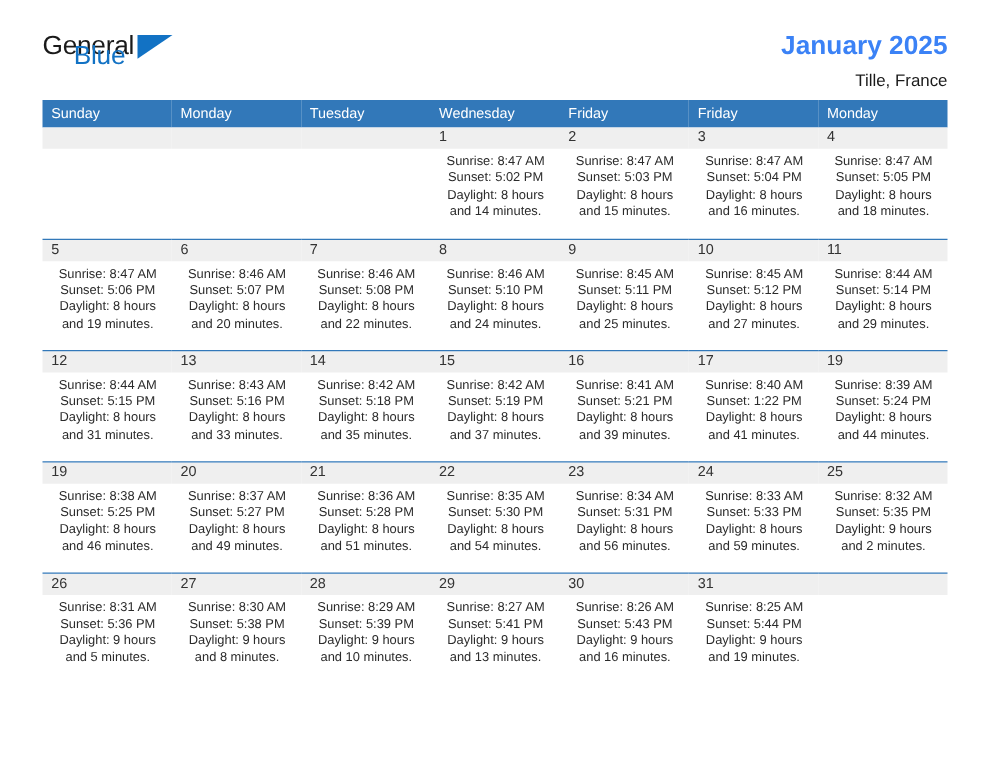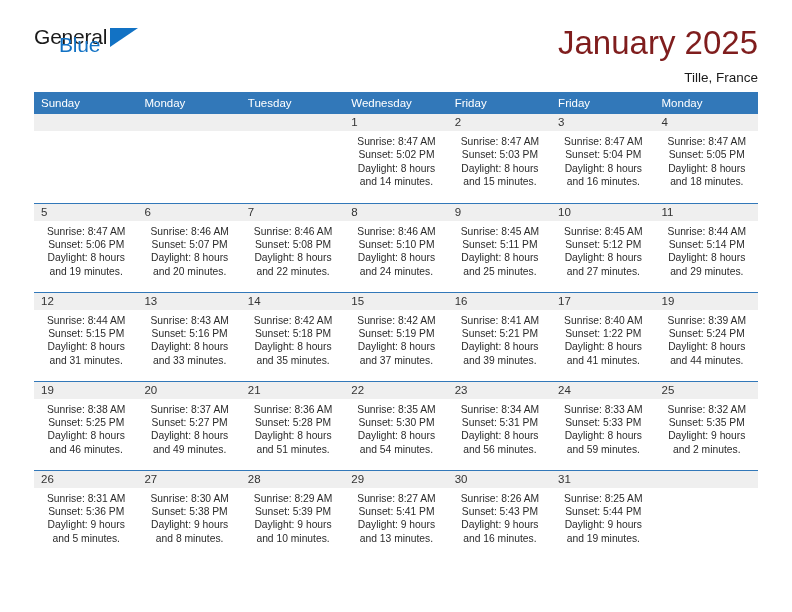--- a/index.html
+++ b/index.html
@@ -60,38 +60,38 @@
     width: 0;
     height: 0;
     border-left: 28px solid #1272c4;
     border-bottom: 19px solid transparent;
   }
   .title-block {
     text-align: right;
     padding-top: 0px;
   }
   .cal-title {
-    font-size: 33px;
-    color: #7f1d1d;
+    font-size: 21px;
+    color: #3b82f6;
     line-height: 1.05;
-    font-weight: normal;
+    font-weight: bold;
     margin: 0;
   }
   .cal-subtitle {
     font-size: 13.5px;
     color: #1a1a1a;
     margin-top: 9px;
   }
 
   
   .calendar {
     width: 724px;
     border-collapse: collapse;
     table-layout: fixed;
-    margin-top: 20px;
+    margin-top: 8px;
   }
   .calendar th {
     background: #3278b9;
     color: #ffffff;
     font-size: 11.5px;
     font-weight: normal;
     text-align: left;
     padding: 5px 0 5px 7px;
     height: 19px;
     box-sizing: border-box;

